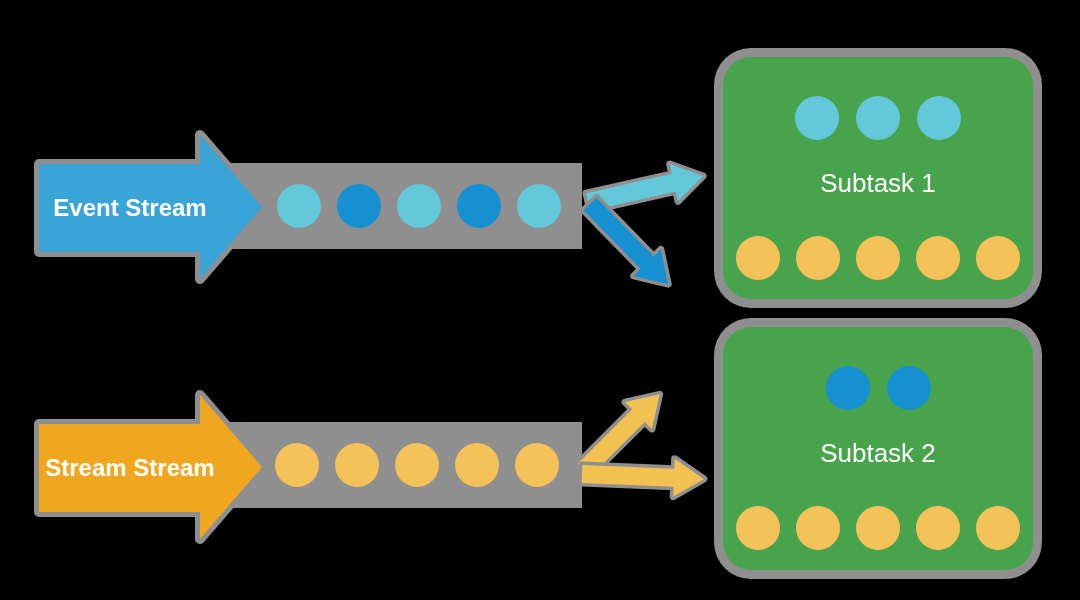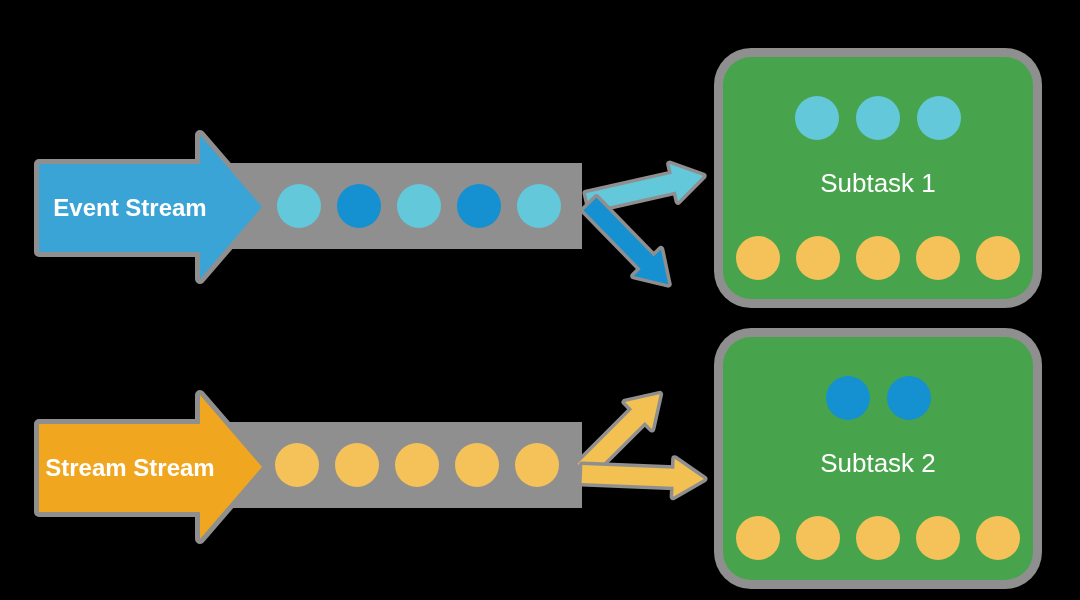--- a/index.html
+++ b/index.html
@@ -43,21 +43,21 @@
   .arrow-label.control{top:406px;}
   
   .mini-arrow{position:absolute;height:56px;overflow:visible;z-index:3;}
   
   .subtask{
     position:absolute;left:723px;width:310px;
     background:var(--green);border-radius:28px;
     box-shadow:0 0 0 9px var(--gray);
   }
   .subtask-1{top:39px;height:242px;text-align:center;}
-  .subtask-2{top:319px;height:243px;border-radius:28px;}
+  .subtask-2{top:309px;height:243px;border-radius:28px;}
   .dots{position:absolute;left:0;right:0;display:flex;justify-content:center;}
   .dots-top{top:39px;gap:17px;}
   .dots-bottom{top:179px;gap:16px;}
   .subtask-label{
     position:absolute;left:0;right:0;top:106px;height:40px;
     display:flex;align-items:center;justify-content:center;
     color:var(--label_text);font-size:26px;font-weight:400;
   }
 </style>
 </head>

